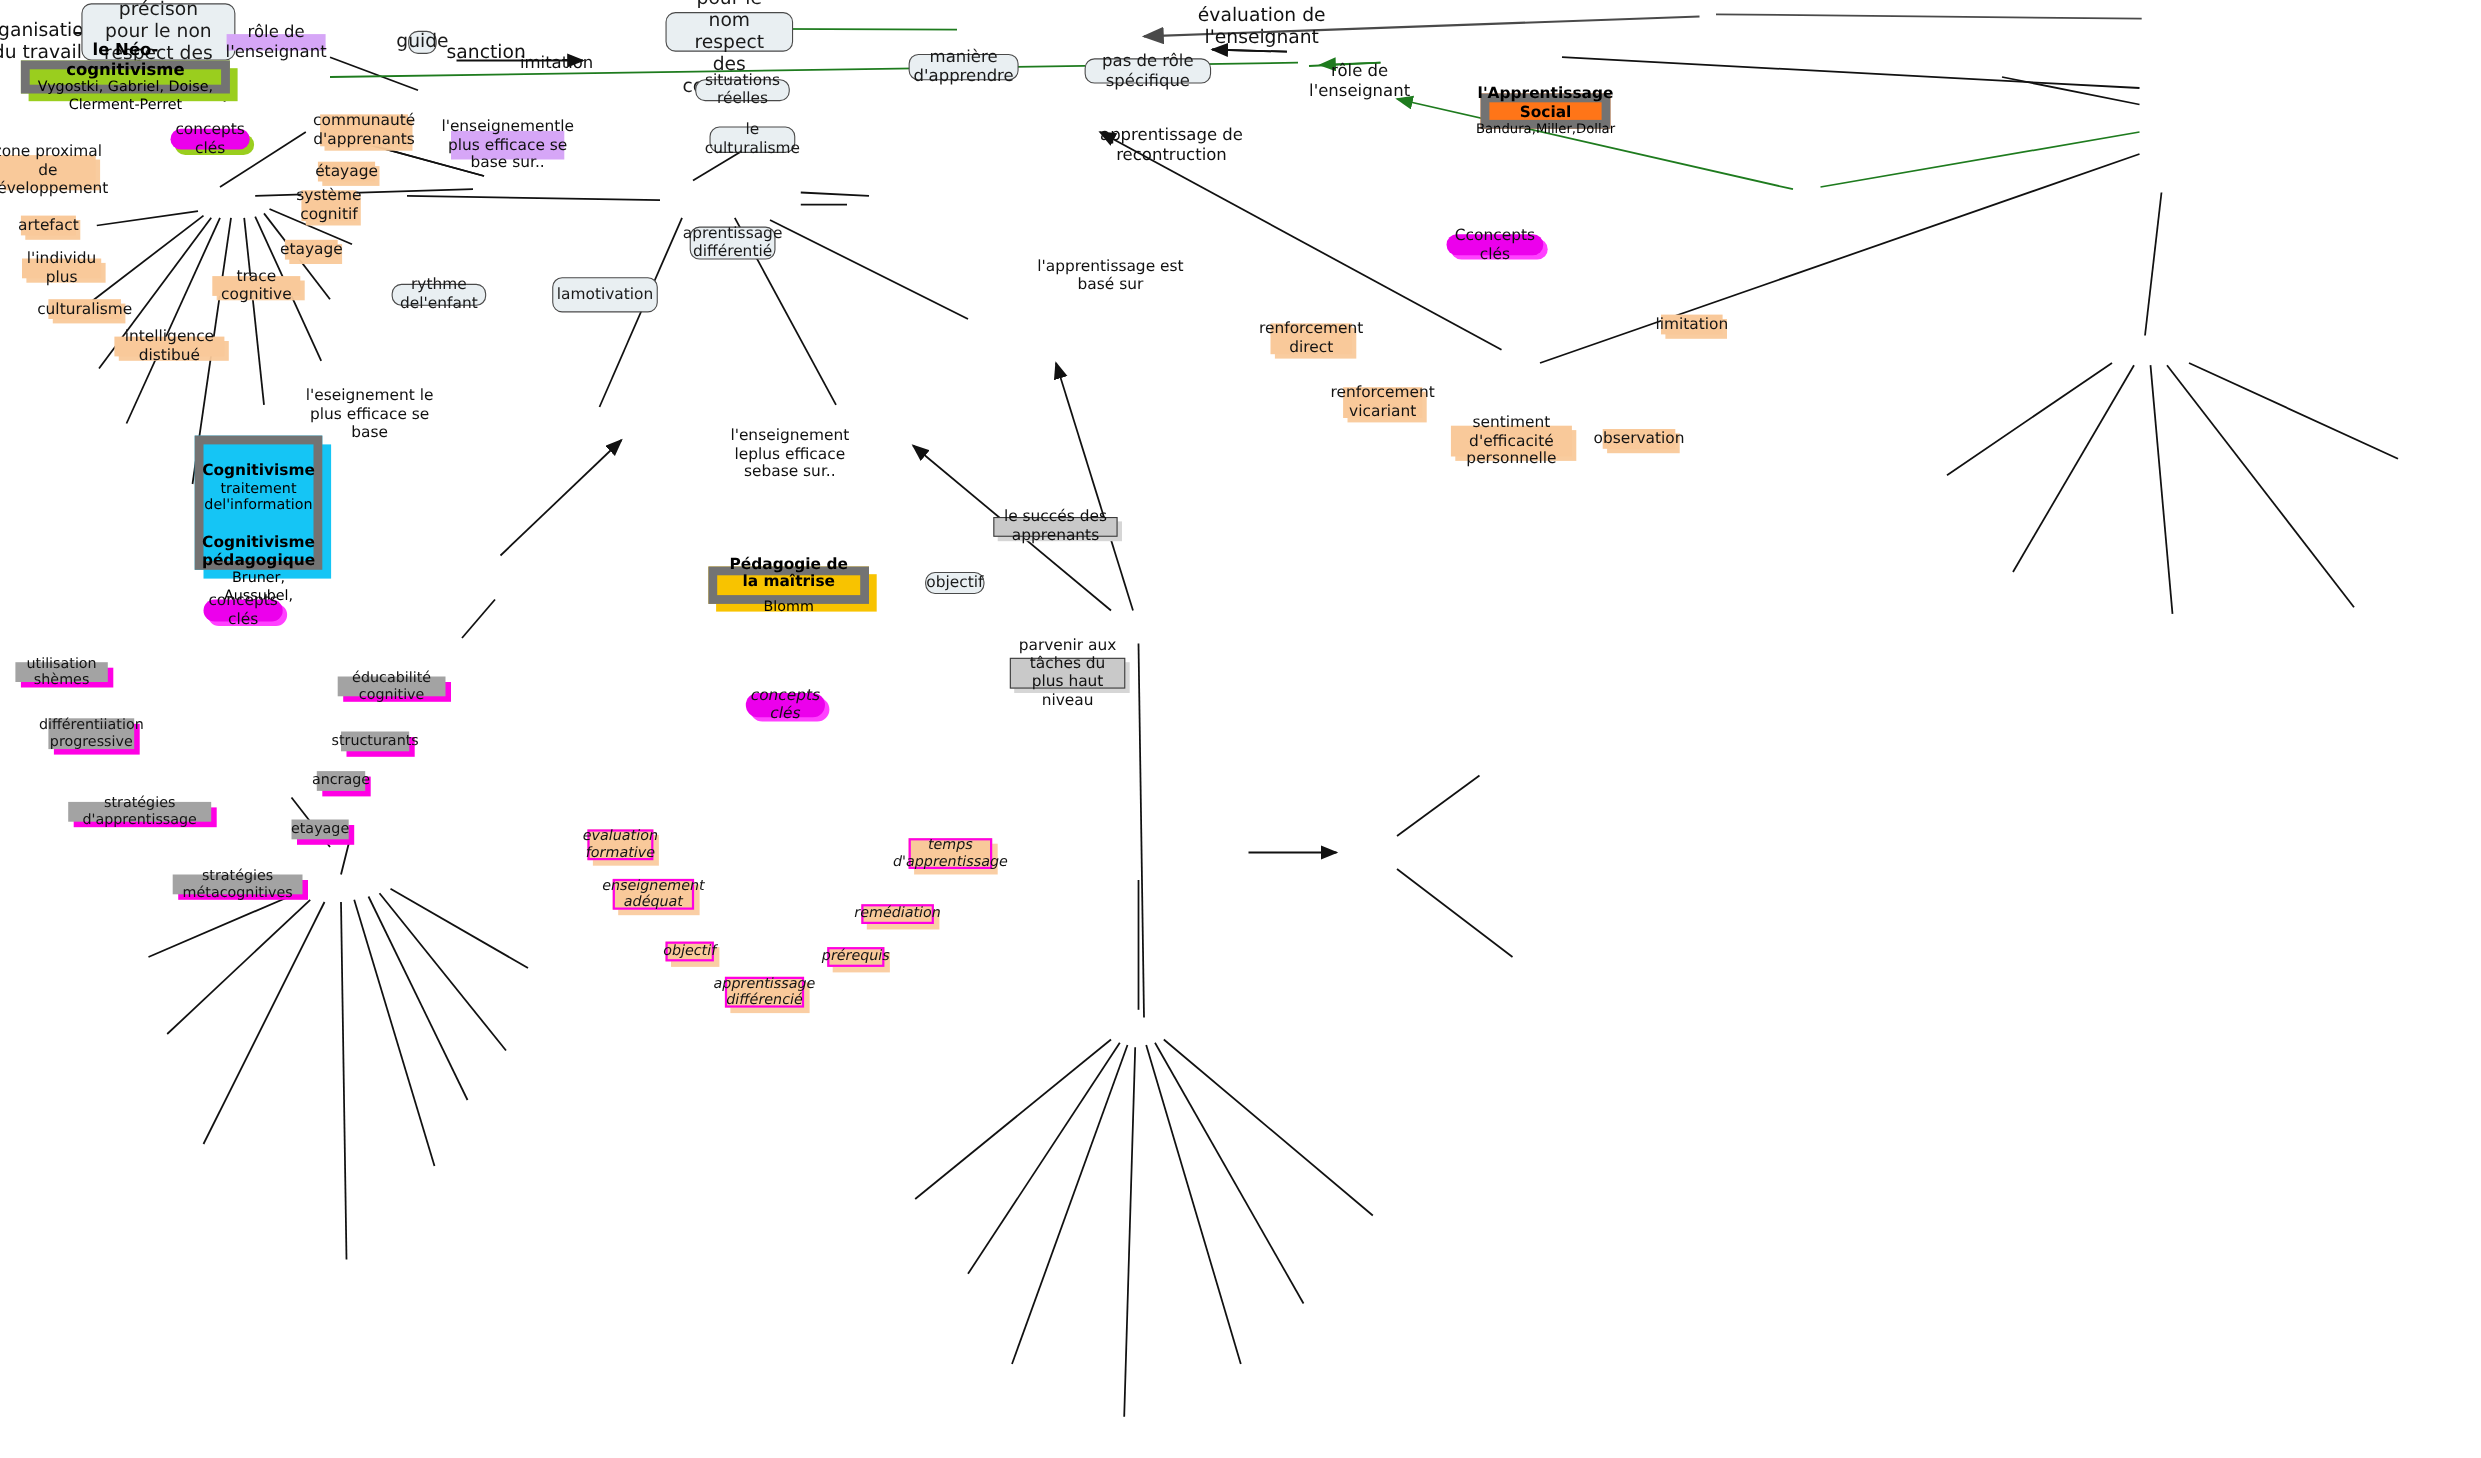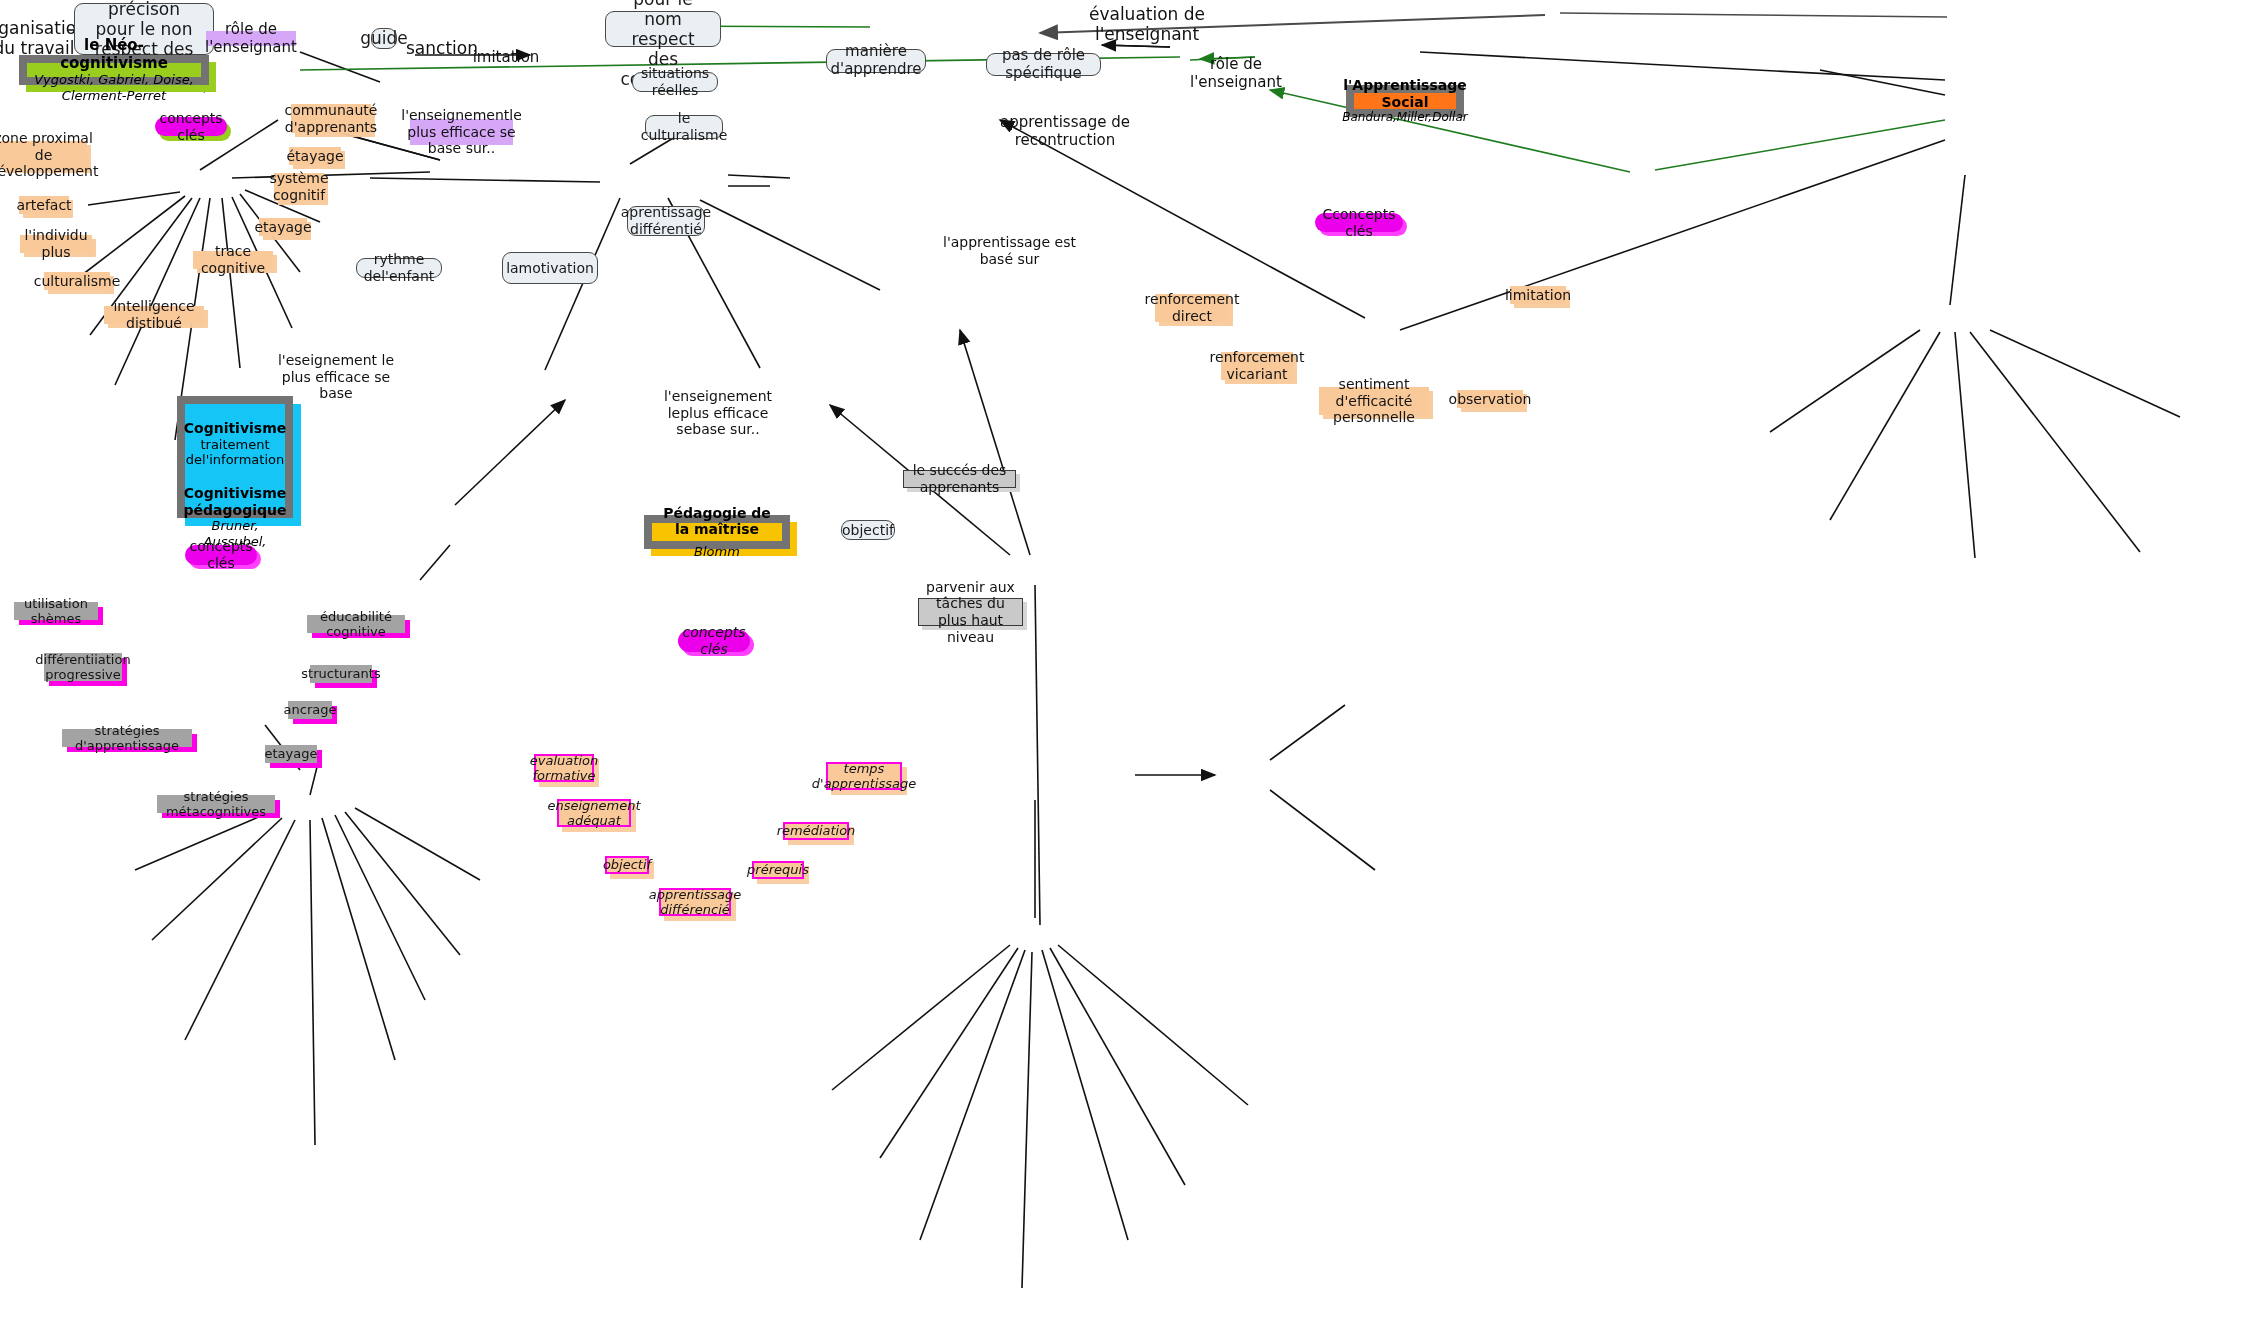--- a/index.html
+++ b/index.html
@@ -39,21 +39,21 @@
   
   .n-grey{background:#c9c9c9;border:1.5px solid #3b3b3b;color:#111;font-size:17px;
           padding:5px 10px;box-shadow:4px 4px 0 0 #d6d6d6;}
 
   
   .n-text{color:#111;font-size:17px;background:transparent;}
 
   
   .n-theory{border:8px solid #737373;font-size:19px;padding:8px 10px;}
   .n-theory .t1{font-weight:bold;}
-  .n-theory .t2{font-style:italic;}
+  .n-theory .t2{}
   .th-green{background:#9ace1e;box-shadow:7px 7px 0 0 #9ace1e;}
   .th-orange{background:#ff7518;box-shadow:0 0 0 0 transparent;}
   .th-cyan{background:#15c5f5;box-shadow:8px 8px 0 0 #15c5f5;}
   .th-gold{background:#f8c300;box-shadow:7px 7px 0 0 #f8c300;}
 </style>
 </head>
 <body>
 
 <div id="canvas">
 

